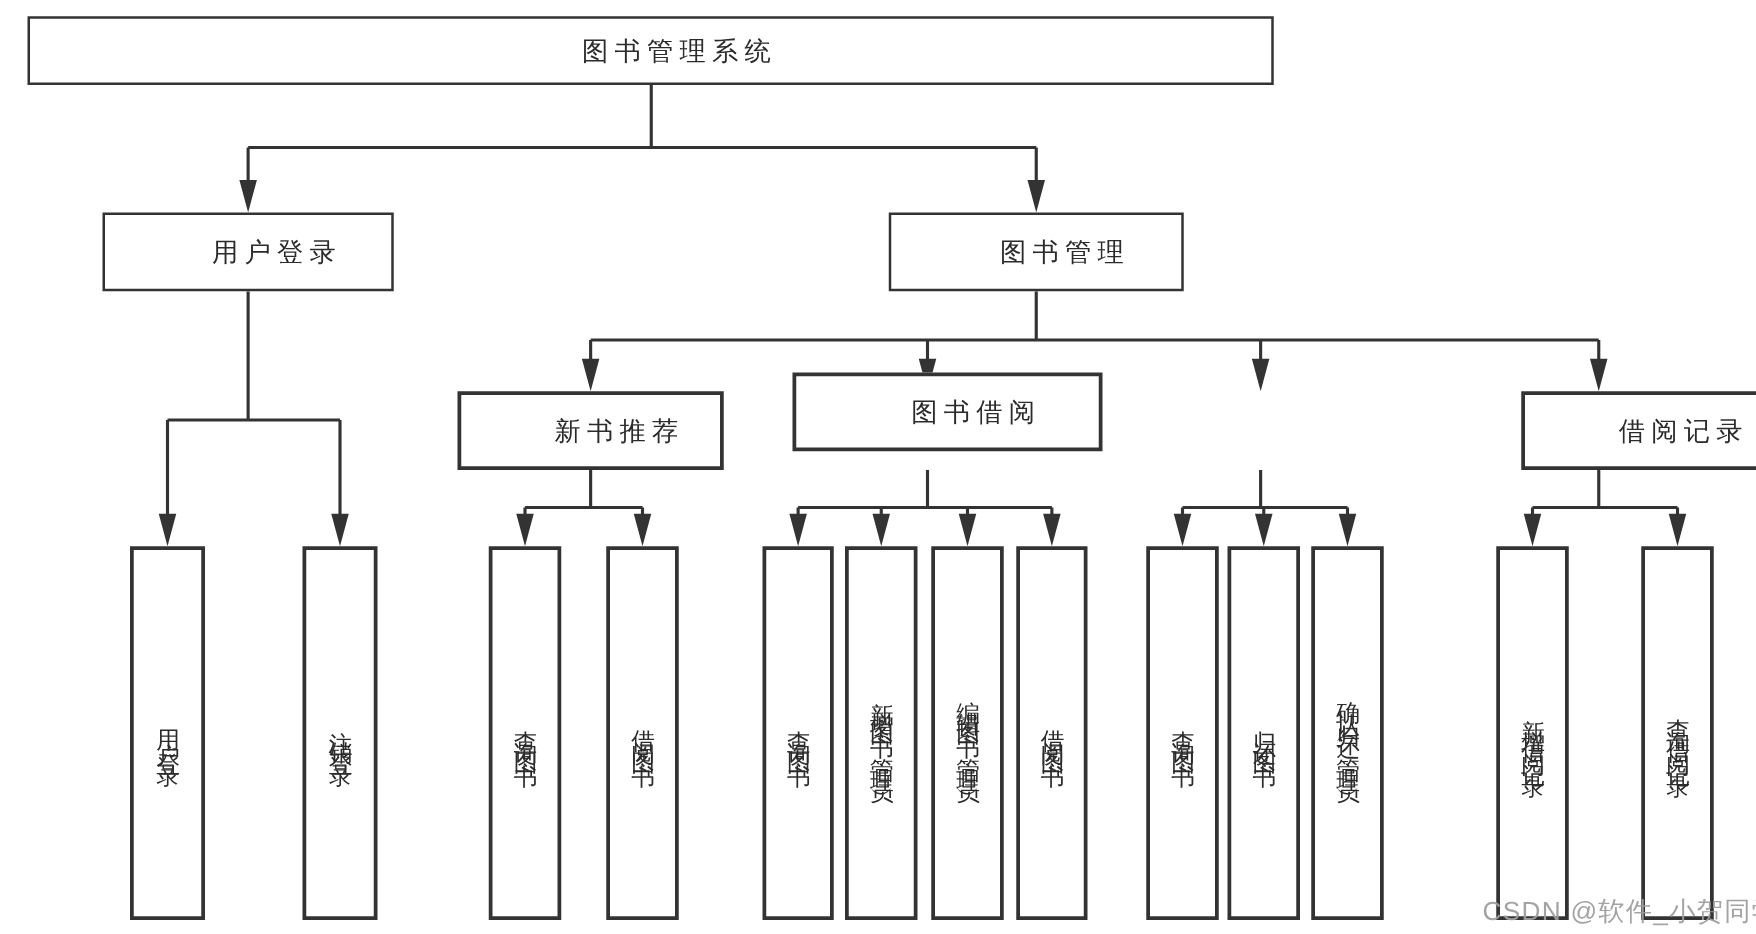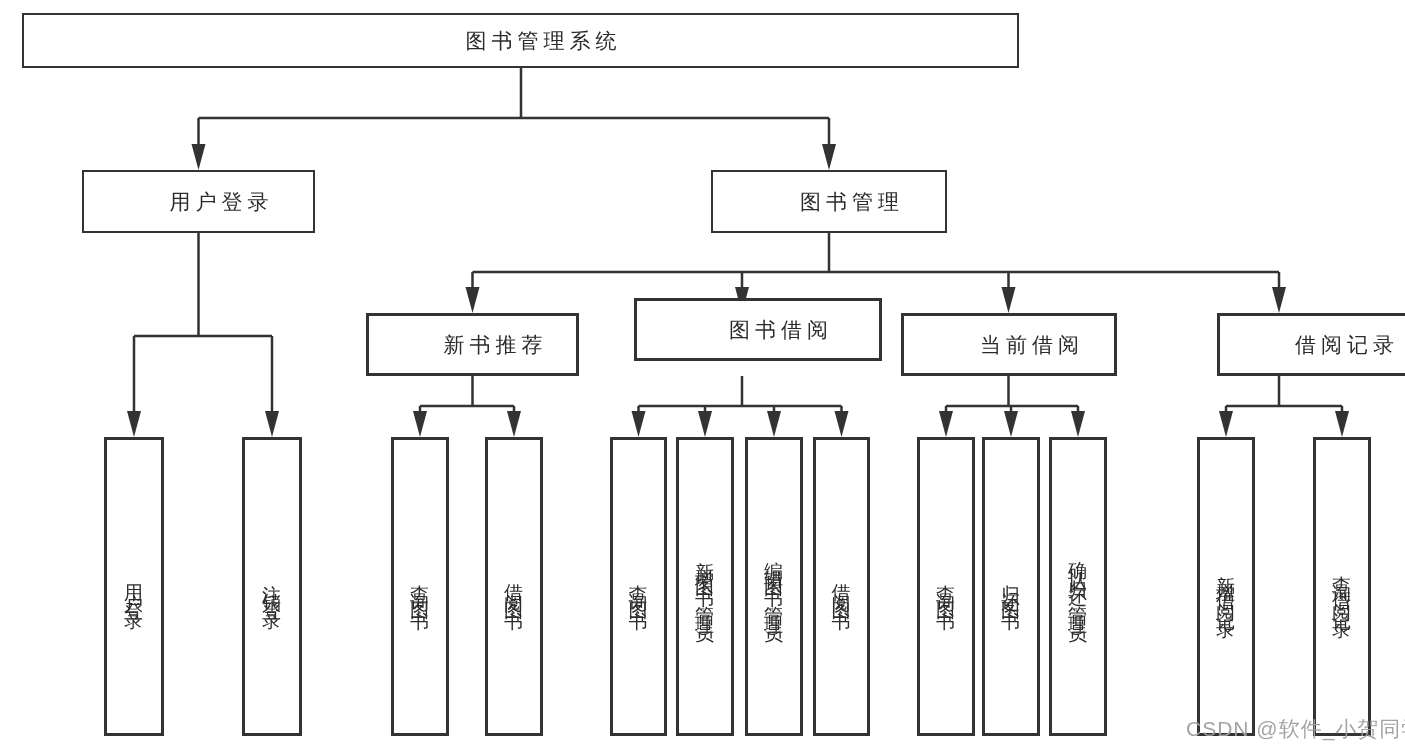--- a/index.html
+++ b/index.html
@@ -114,21 +114,20 @@
     </g>
   </svg>
 
   <div class="node root" style="left:22px; top:13px; width:997px; height:55px;">图书管理系统</div>
 
   <div class="node" style="left:82px; top:170px; width:233px; height:63px; border-width:2px;">用户登录</div>
   <div class="node" style="left:711px; top:170px; width:236px; height:63px; border-width:2px;">图书管理</div>
 
   <div class="node" style="left:366px; top:313px; width:213px; height:63px;">新书推荐</div>
   <div class="node" style="left:634px; top:298px; width:248px; height:63px;">图书借阅</div>
-  <div class="node" style="left:901px; top:313px; width:216px; height:63px;">当前借阅</div>
   <div class="node" style="left:1217px; top:313px; width:214px; height:63px;">借阅记录</div>
 
   <div class="vnode" style="left:104px; width:60px;">
     <span>用户登录</span>
   </div>
   <div class="vnode" style="left:242px; width:60px;">
     <span>注销登录</span>
   </div>
 
   <div class="vnode" style="left:391px; width:58px;">

